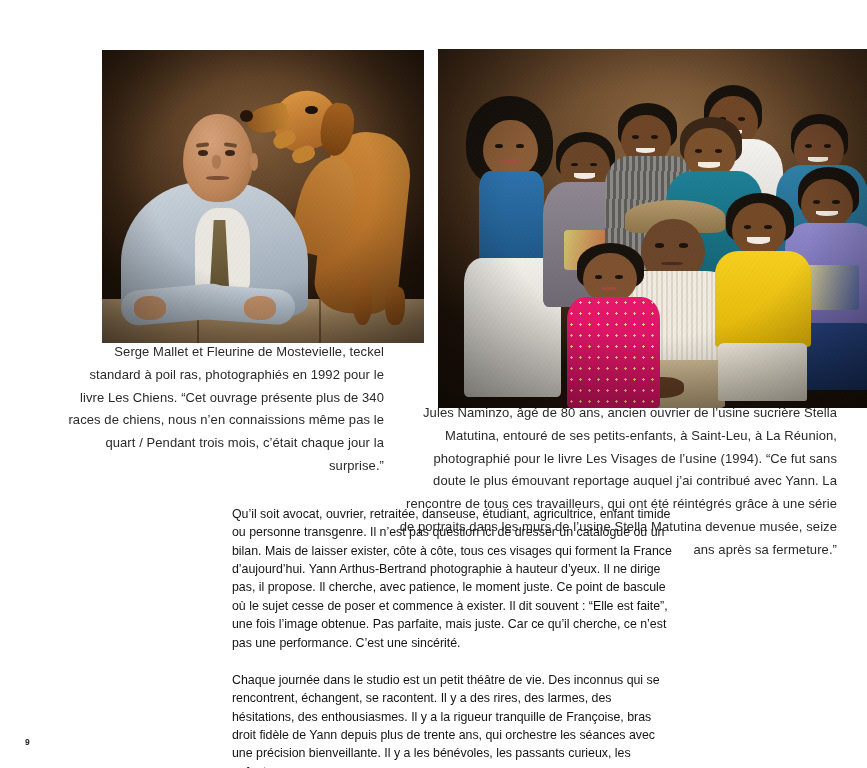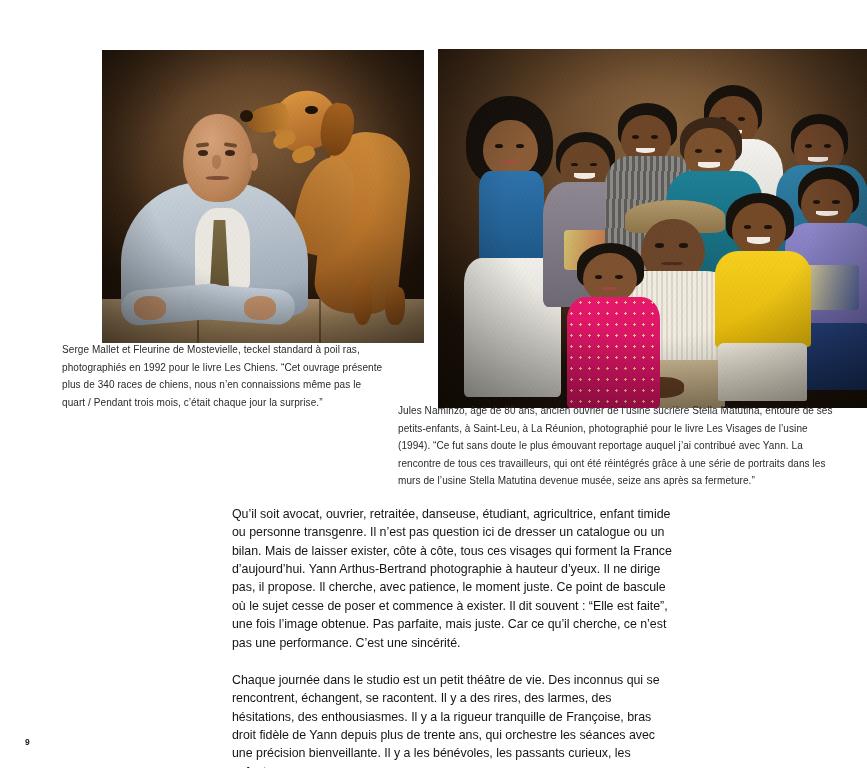--- a/index.html
+++ b/index.html
@@ -262,24 +262,25 @@
   }
   .eye {
     position: absolute;
     background: #1b1209;
     border-radius: 50%;
   }
 
   
   .caption {
     position: absolute;
-    font-size: 10px;
+    font-size: 13px;
     line-height: 1.75;
     color: #2a2a2a;
     letter-spacing: .08px;
+    text-align: right;
   }
   .cap-left  { left: 62px; top: 341px; width: 322px; }
   .cap-right { left: 398px; top: 402px; width: 439px; }
 
   
   .body-col {
     position: absolute;
     left: 232px;
     top: 505px;
     width: 440px;

